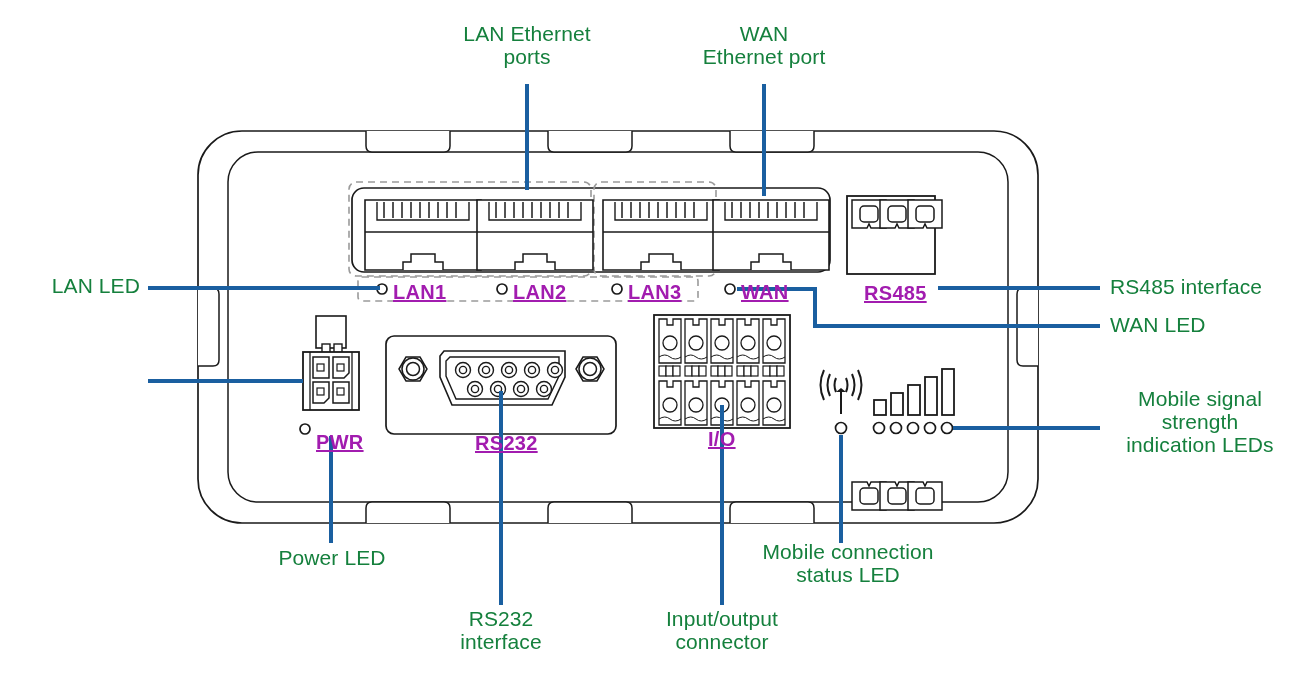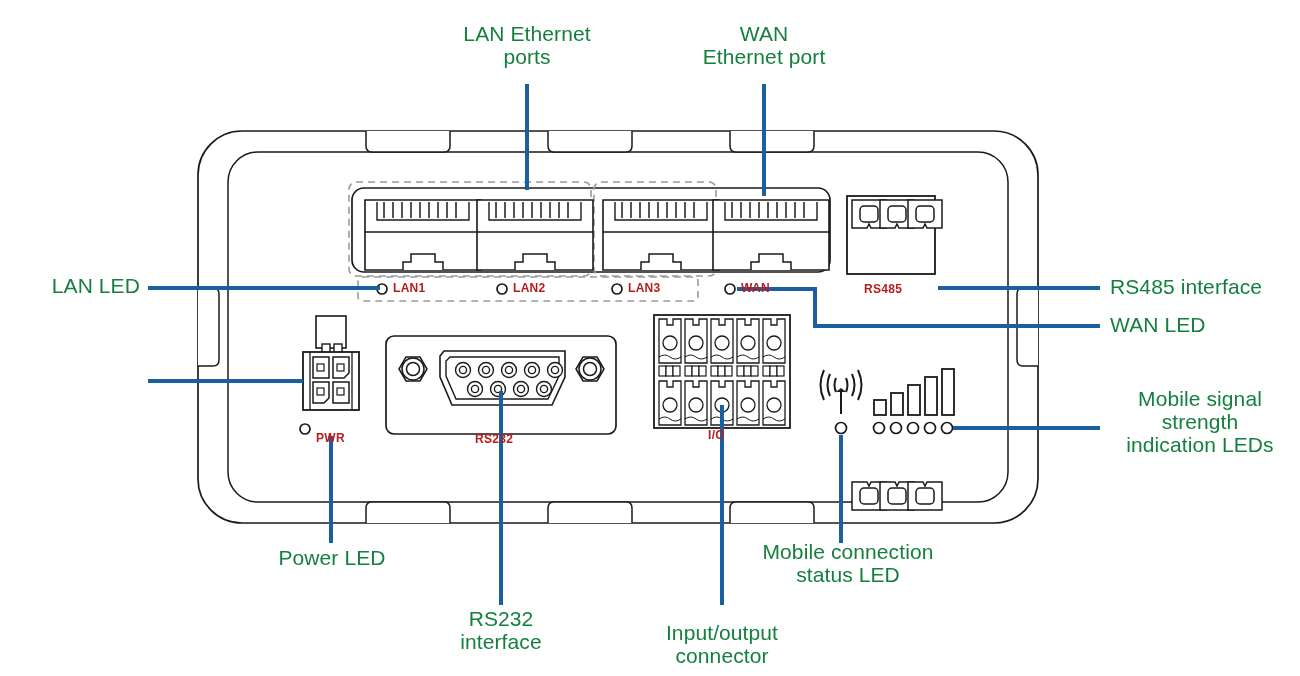--- a/index.html
+++ b/index.html
@@ -18,25 +18,26 @@
     line-height:23px;
     font-weight:400;
     text-align:center;
     white-space:pre-line;
     letter-spacing:0.1px;
   }
   .callout.left{text-align:right;}
   .callout.right{text-align:left;}
   .dev-label{
     position:absolute;
-    color:#b91c1c;
-    font-size:12px;
+    color:#a21caf;
+    font-size:20px;
     font-weight:bold;
     letter-spacing:0.3px;
     white-space:nowrap;
+    text-decoration:underline;
   }
 </style>
 </head>
 <body>
 
 <div id="stage">
 
   <svg class="diagram" viewBox="0 0 1300 676" xmlns="http://www.w3.org/2000/svg">
 
     <defs>
@@ -311,19 +312,19 @@
 
   <div class="callout" style="left:1104px;top:387px;width:192px;">Mobile signal
 strength
 indication LEDs</div>
 
   <div class="callout" style="left:240px;top:546px;width:184px;">Power LED</div>
 
   <div class="callout" style="left:411px;top:607px;width:180px;">RS232
 interface</div>
 
-  <div class="callout" style="left:632px;top:607px;width:180px;margin-top:14px;">Input/output
+  <div class="callout" style="left:632px;top:607px;width:180px;">Input/output
 connector</div>
 
   <div class="callout" style="left:733px;top:540px;width:230px;">Mobile connection
 status LED</div>
 
 </div>
 
 </body></html>

